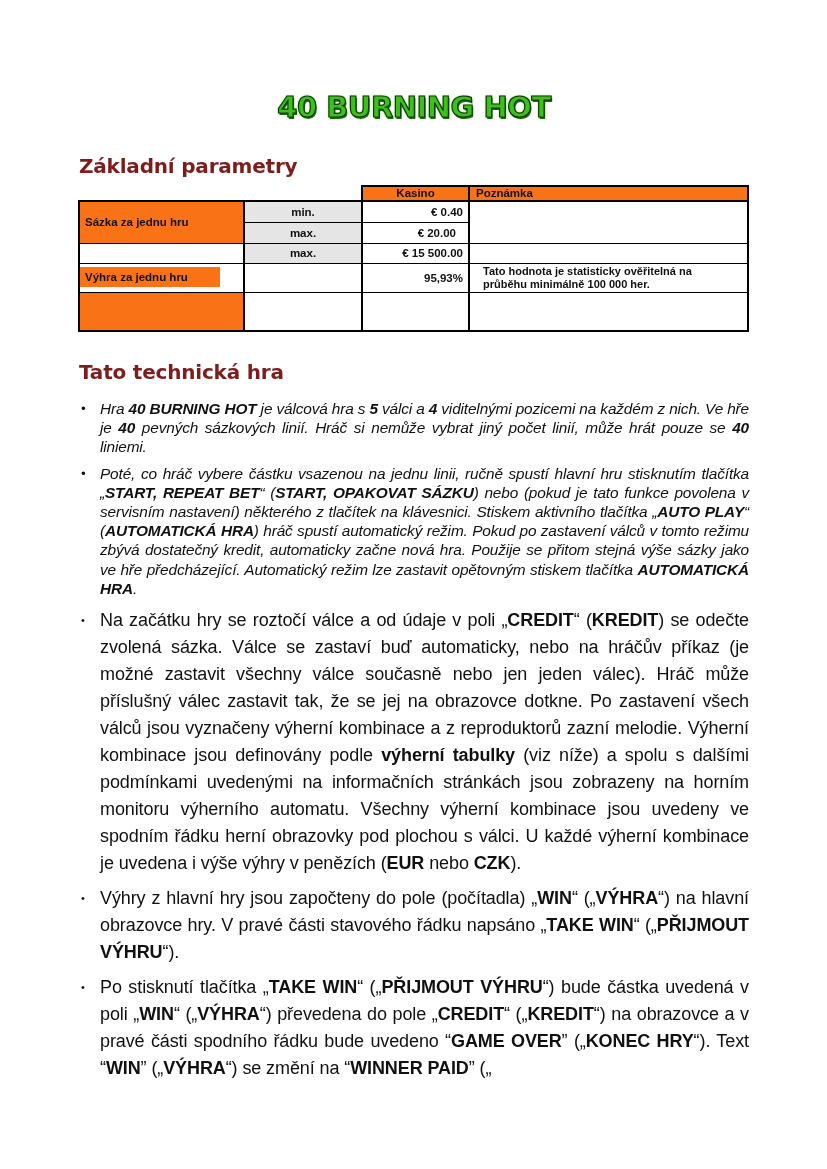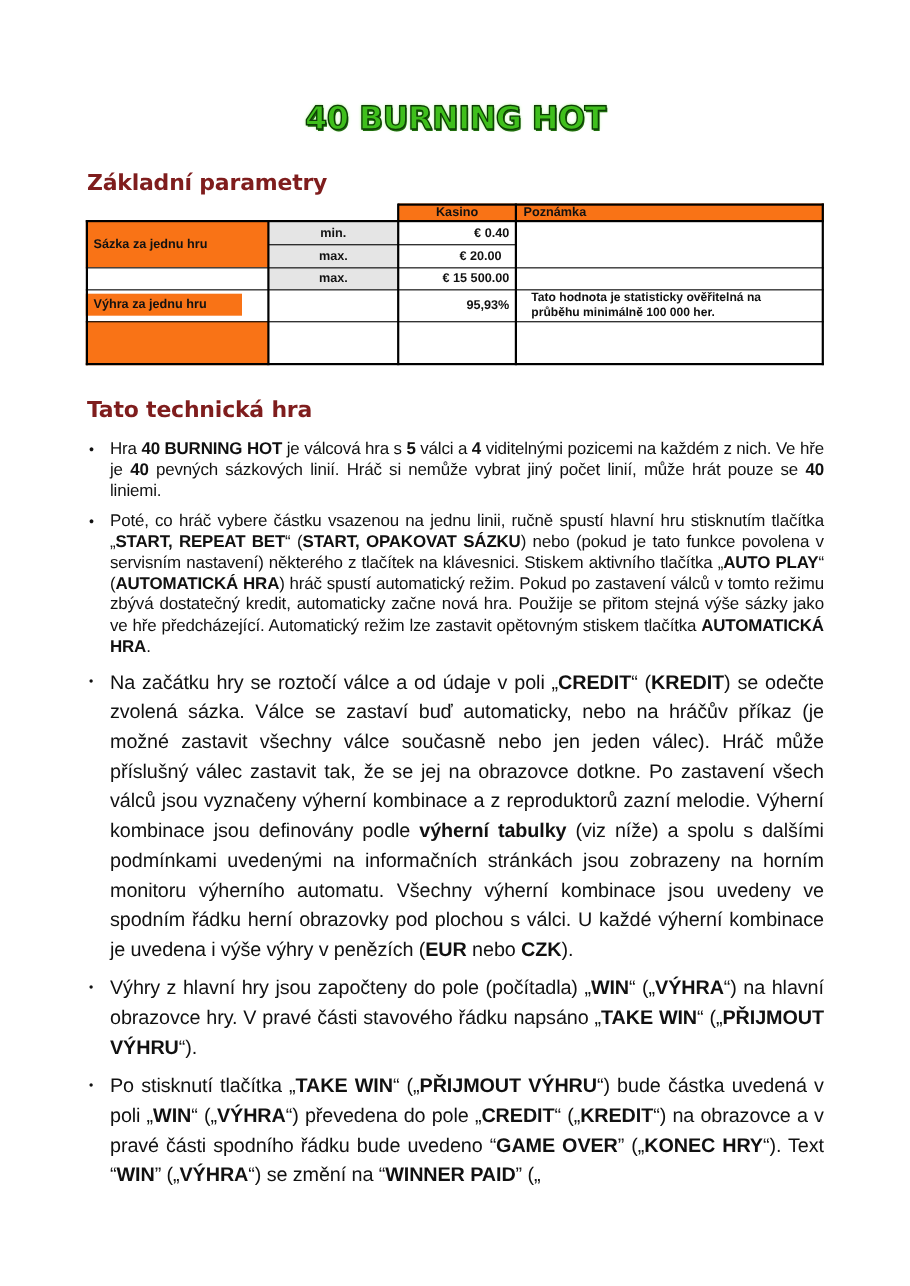--- a/index.html
+++ b/index.html
@@ -22,21 +22,21 @@
   .tbl { position: absolute; left: 78px; top: 185px; width: 671px; height: 147px; }
   .cell { position: absolute; box-sizing: border-box; font-size: 11.5px; display: flex; align-items: center; font-weight: bold; }
   .gray { background: #f97316; }
   .lgray { background: #e5e5e5; }
   .b { font-weight: bold; }
   .line { position: absolute; background: #000; }
 
   .bullets { position: absolute; left: 79px; width: 670px; margin: 0; padding: 0; list-style: none; }
   .bullets li { position: relative; padding-left: 21px; text-align: justify; }
   .bullets li::before { content: "•"; position: absolute; left: 0; top: 0; }
-  .big li { font-size: 15.4px; line-height: 19.2px; margin-bottom: 7px; letter-spacing: -0.15px; }
+  .big li { font-size: 15.4px; line-height: 19.2px; margin-bottom: 7px; letter-spacing: -0.15px; font-style: italic; }
   .small li { font-size: 18px; line-height: 27px; margin-bottom: 8px; letter-spacing: -0.1px; }
   .big li::before { font-size: 13px; left: 2px; }
   .small li::before { font-size: 11px; left: 2px; }
   strong { font-weight: bold; }
 </style>
 </head>
 <body>
 
 <div class="logo">
   <span>40 BURNING HOT</span>

